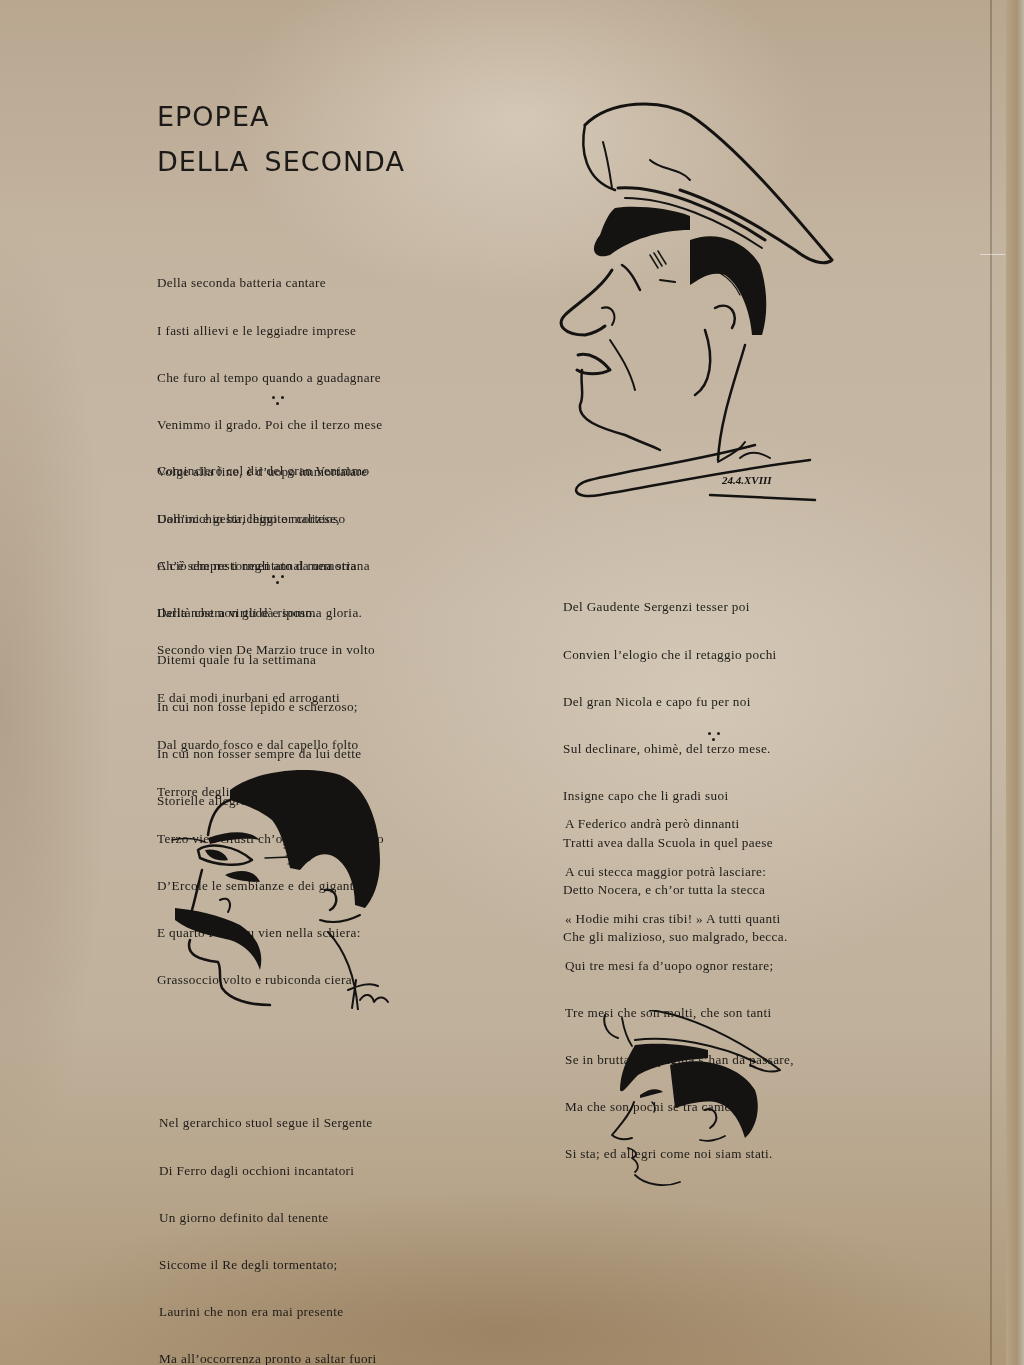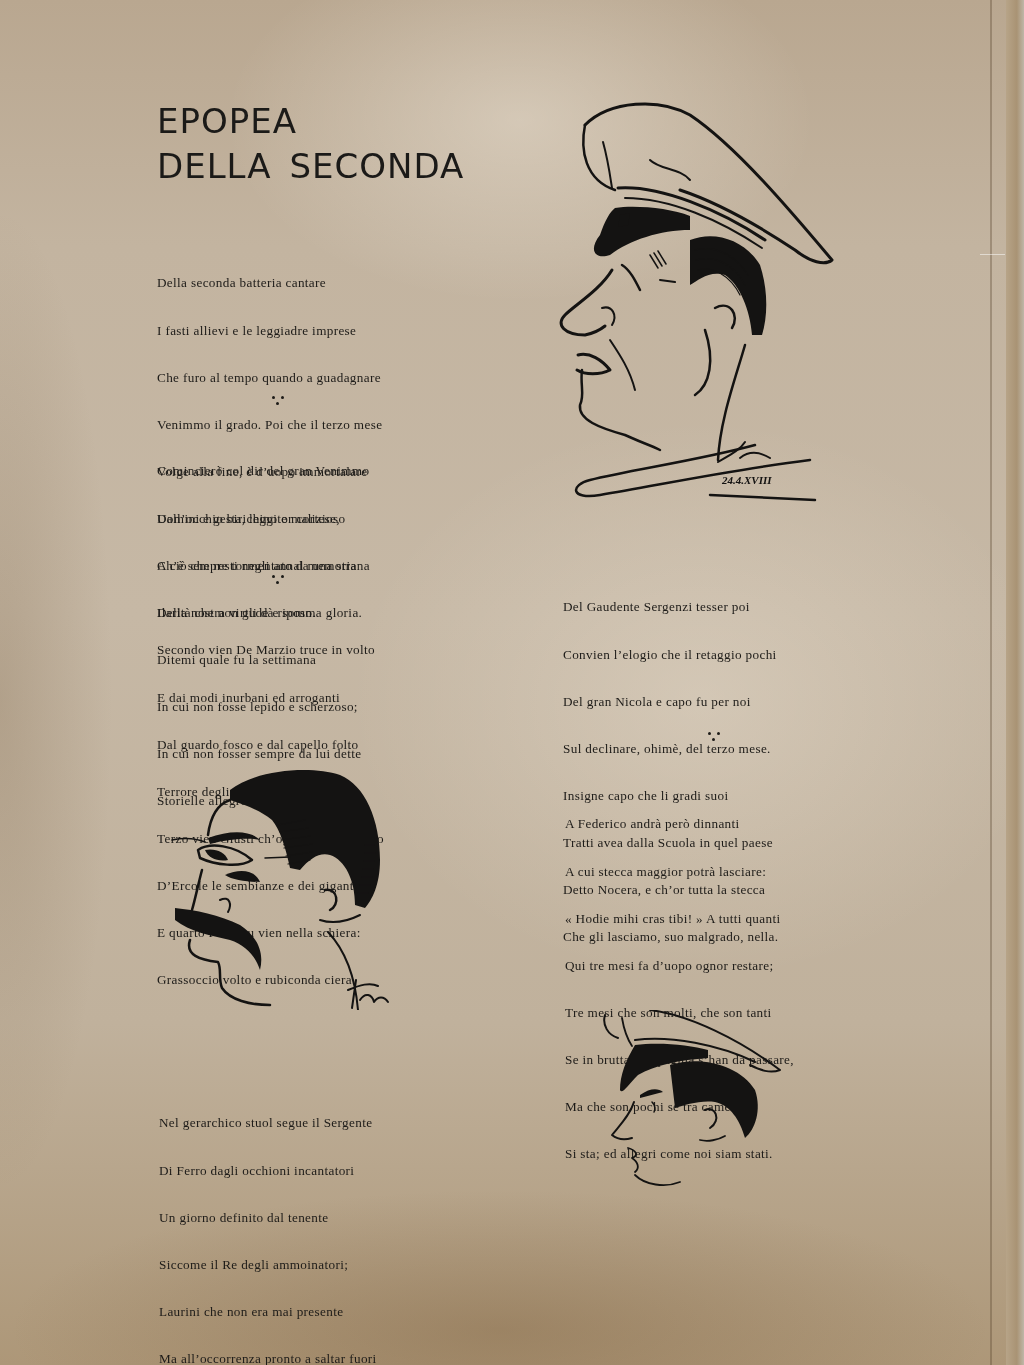--- a/index.html
+++ b/index.html
@@ -22,21 +22,21 @@
     background:linear-gradient(90deg, #b7a488 0%, #a99374 60%, #bfb7a8 100%);
   }
   .edge-shadow {
     position:absolute; top:0; left:990px; width:2px; height:1365px; background:rgba(90,70,45,0.35);
   }
   .fold {
     position:absolute; left:980px; top:254px; width:25px; height:1px; background:rgba(255,255,255,0.5);
   }
   .title {
     position:absolute; left:157px; font-family:"DejaVu Sans", sans-serif; font-weight:400;
-    color:#1b1a18; letter-spacing:1px; font-size:34px;
+    color:#1b1a18; letter-spacing:1px; font-size:27px;
   }
   .stanza {
     position:absolute; font-size:13.2px; line-height:15.7px; color:#1d1b18; white-space:pre;
     letter-spacing:0.35px;
   }
   .stanza .line { display:block; }
   .sep {
     position:absolute; width:14px; height:12px;
   }
   .sep span { position:absolute; width:3px; height:3px; border-radius:50%; background:#1d1b18; }
@@ -98,36 +98,36 @@
   <span class="line">Terzo vien Giusti ch’ognun dice ha tolto</span>
   <span class="line">D’Ercole le sembianze e dei giganti;</span>
   <span class="line">E quarto Pettinau vien nella schiera:</span>
   <span class="line">Grassoccio volto e rubiconda ciera.</span>
 </div>
 
 <div class="stanza" style="left:159px; top:1084px;">
   <span class="line">Nel gerarchico stuol segue il Sergente</span>
   <span class="line">Di Ferro dagli occhioni incantatori</span>
   <span class="line">Un giorno definito dal tenente</span>
-  <span class="line">Siccome il Re degli ammoinatori;</span>
+  <span class="line">Siccome il Re degli tormentato;</span>
   <span class="line">Laurini che non era mai presente</span>
   <span class="line">Ma all’occorrenza pronto a saltar fuori</span>
   
   
 </div>
 
 <div class="stanza" style="left:563px; top:568px;">
   <span class="line">Del Gaudente Sergenzi tesser poi</span>
   <span class="line">Convien l’elogio che il retaggio pochi</span>
   <span class="line">Del gran Nicola e capo fu per noi</span>
   <span class="line">Sul declinare, ohimè, del terzo mese.</span>
   <span class="line">Insigne capo che li gradi suoi</span>
   <span class="line">Tratti avea dalla Scuola in quel paese</span>
   <span class="line">Detto Nocera, e ch’or tutta la stecca</span>
-  <span class="line">Che gli lasciamo, suo malgrado, nella.</span>
+  <span class="line">Che gli malizioso, suo malgrado, becca.</span>
 </div>
 
 <div class="sep" style="left:708px; top:732px;">
   <span style="left:0; top:0;"></span>
     <span style="left:9px; top:0;"></span>
     <span style="left:4px; top:6px;"></span>
 </div>
 
 <div class="stanza" style="left:565px; top:785px;">
   <span class="line">A Federico andrà però dinnanti</span>

